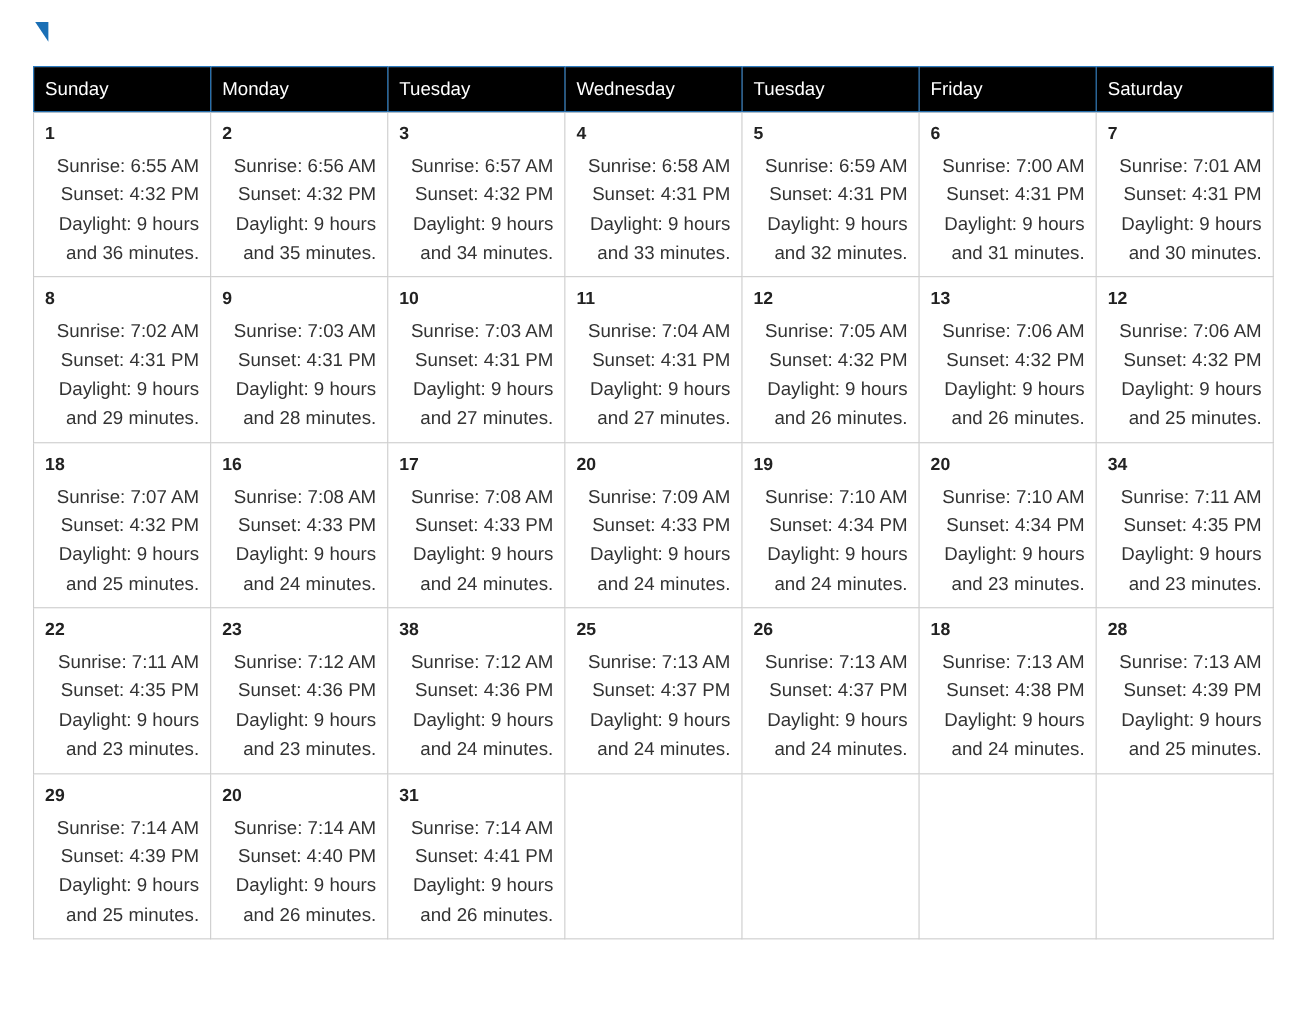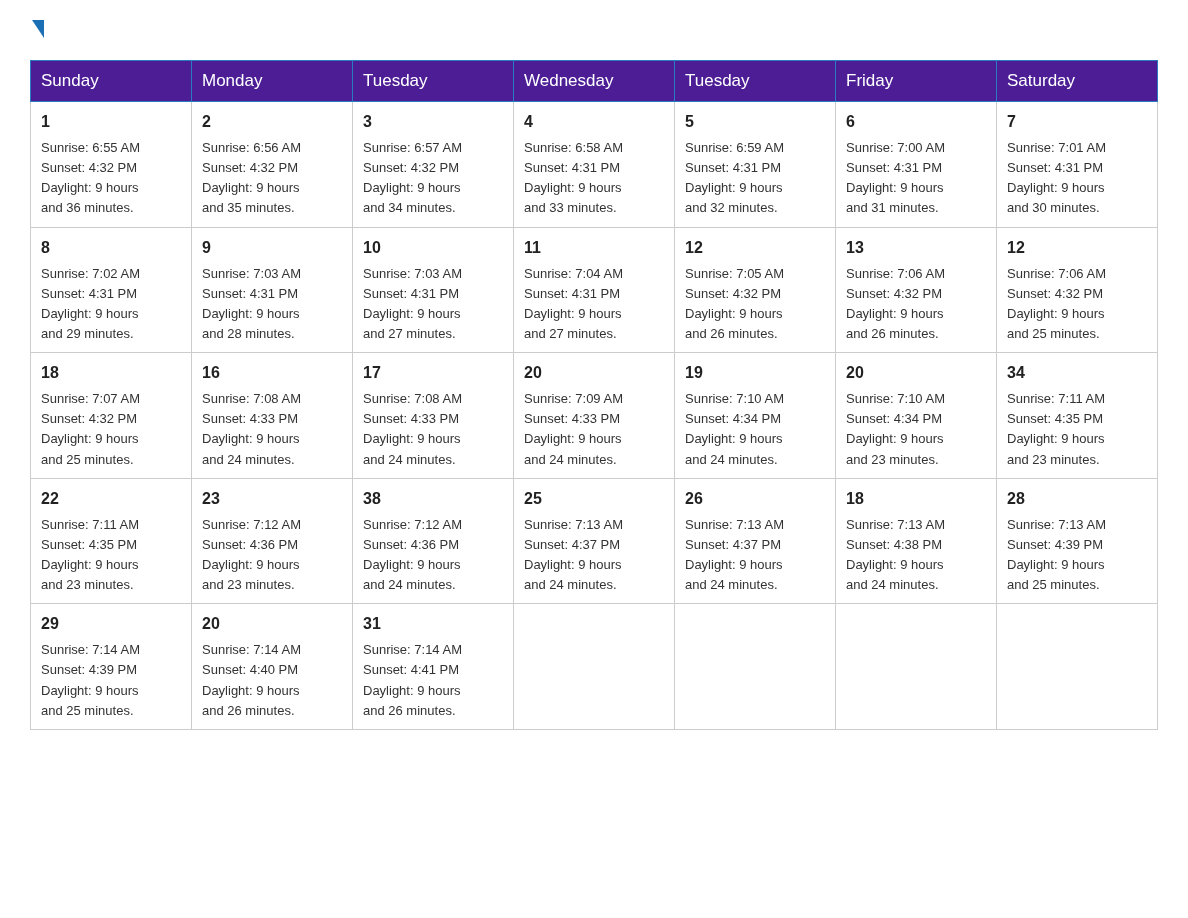--- a/index.html
+++ b/index.html
@@ -58,21 +58,21 @@
       font-size: 22px;
       color: #444;
       margin-top: 4px;
     }
     .calendar-table {
       width: 100%;
       border-collapse: collapse;
       table-layout: fixed;
     }
     .calendar-table thead tr th {
-      background-color: #4c1d95;
+      background-color: #000000;
       color: #fff;
       font-size: 17px;
       font-weight: normal;
       padding: 10px 10px;
       text-align: left;
       border: 1px solid #2a7abf;
     }
     .calendar-table tbody tr td {
       vertical-align: top;
       padding: 8px 10px;
@@ -86,23 +86,24 @@
       background: #fff;
     }
     .day-number {
       font-size: 16px;
       font-weight: bold;
       color: #222;
       display: block;
       margin-bottom: 4px;
     }
     .day-info {
-      font-size: 13px;
+      font-size: 17px;
       color: #333;
       line-height: 1.55;
+      text-align: right;
     }
     .row-border-top td {
       border-top: 2px solid #2a7abf;
     }
   </style>
 </head>
 <body>
 
 <div class="header">
   <div class="logo">

